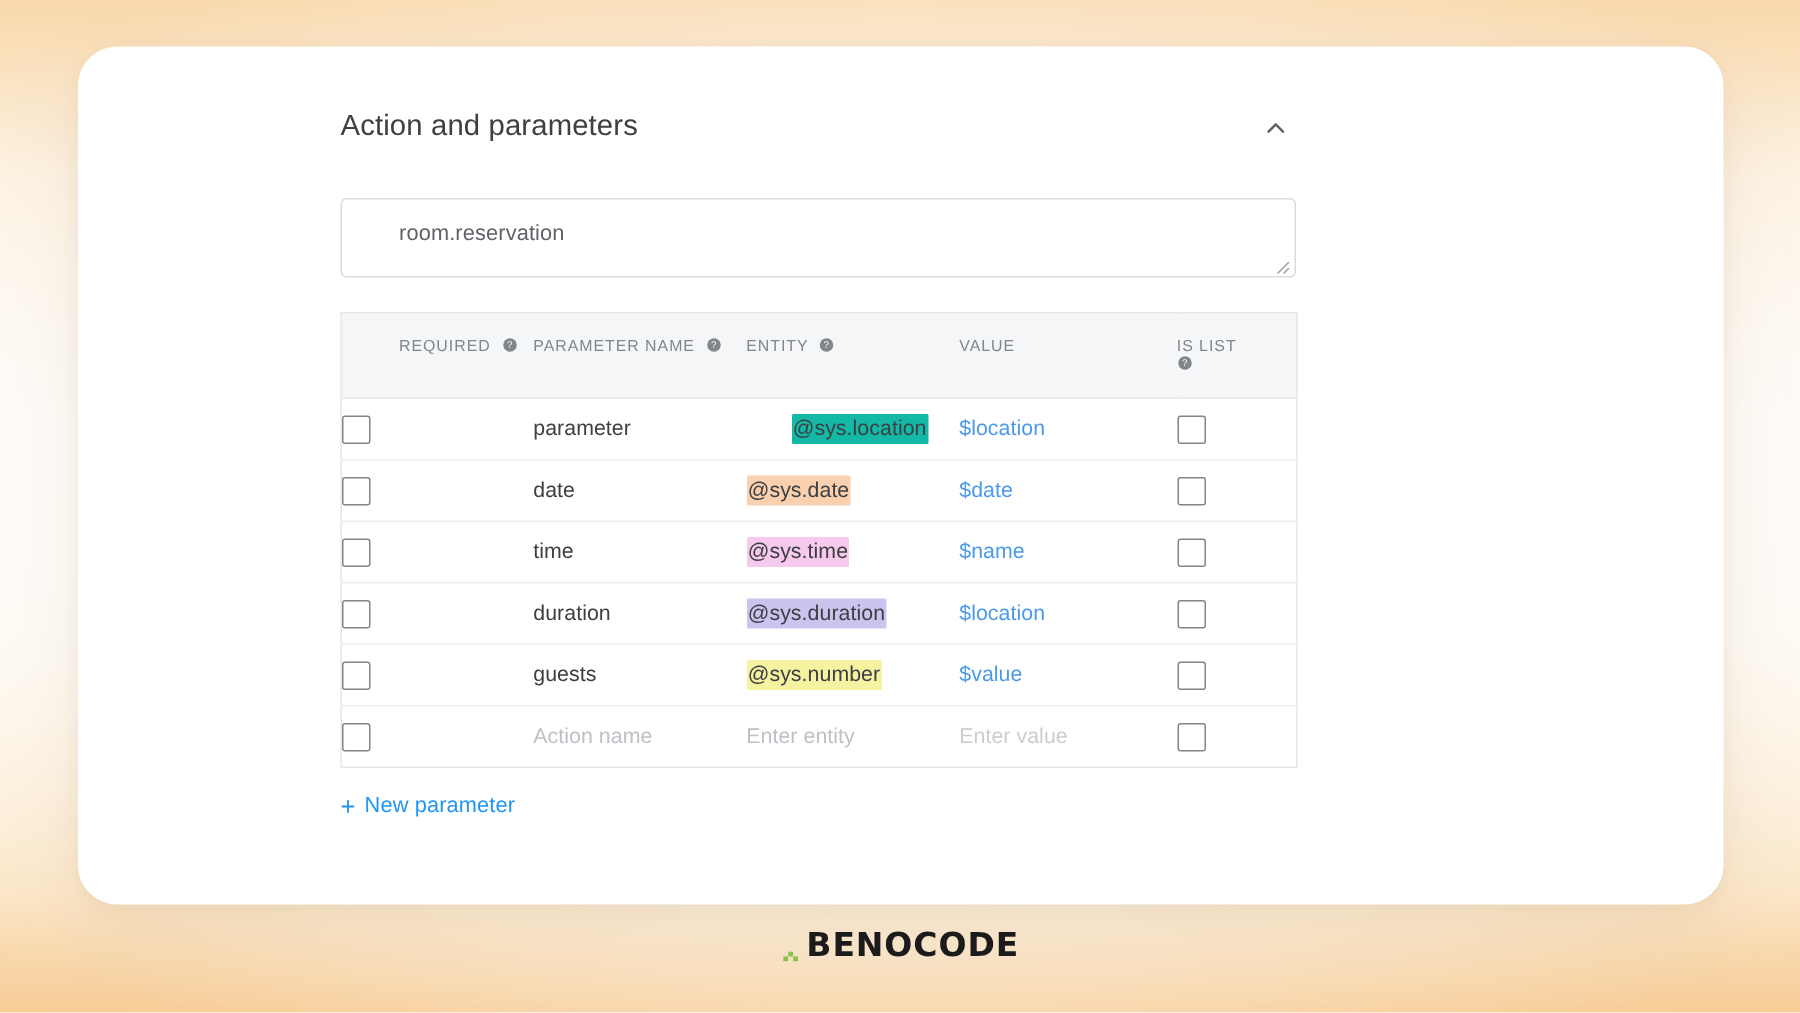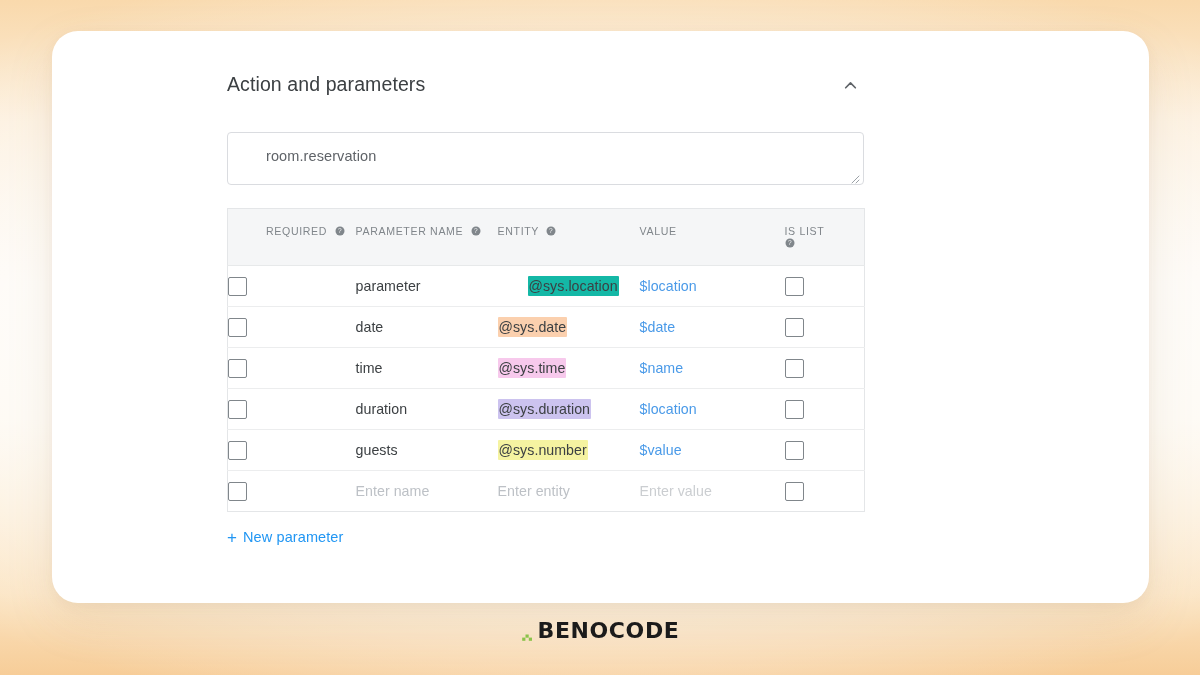--- a/index.html
+++ b/index.html
@@ -394,21 +394,21 @@
         <td class="cell-islist">
           <span class="checkbox"></span>
         </td>
       </tr>
 
       <tr>
         <td class="cell-required">
           <span class="checkbox"></span>
         </td>
         <td class="cell-name">
-          <span class="placeholder">Enter name</span>
+          <span class="placeholder">Action name</span>
         </td>
         <td class="cell-entity">
           <span class="placeholder">Enter entity</span>
         </td>
         <td class="cell-value">
           <span class="placeholder ph-dim">Enter value</span>
         </td>
         <td class="cell-islist">
           <span class="checkbox"></span>
         </td>

